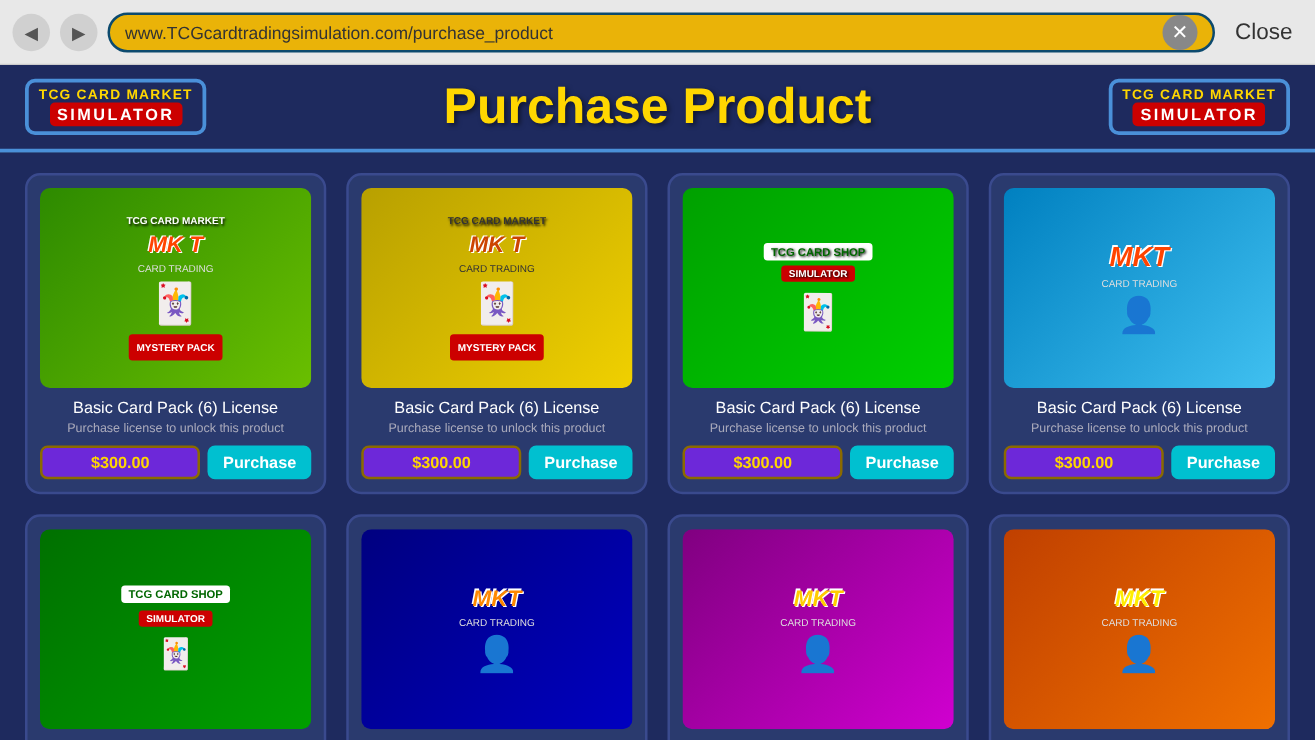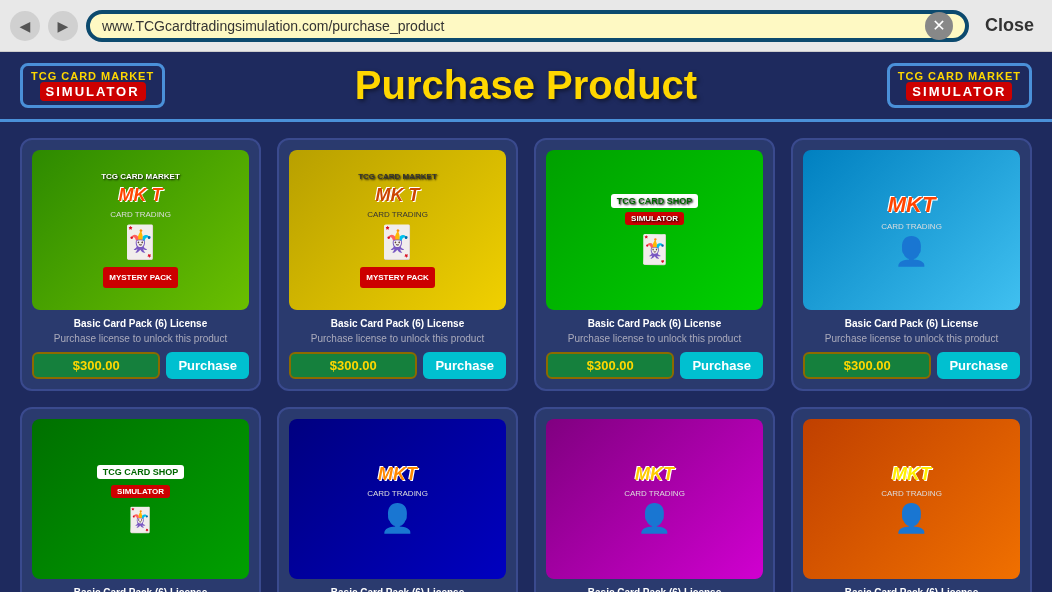--- a/index.html
+++ b/index.html
@@ -31,22 +31,22 @@
       display: flex;
       align-items: center;
       justify-content: center;
       font-size: 14px;
       color: #555;
     }
     .url-bar {
       flex: 1;
       height: 32px;
       border-radius: 16px;
-      border: 4px solid #0c4a6e;
-      background: #fef9c3;
+      border: 2px solid #0c4a6e;
+      background: #eab308;
       padding: 0 12px;
       font-size: 14px;
       color: #333;
       display: flex;
       align-items: center;
     }
     .url-text {
       flex: 1;
     }
     .x-btn {
@@ -61,21 +61,21 @@
       font-size: 16px;
       cursor: pointer;
     }
     .close-btn {
       background: none;
       border: none;
       font-size: 18px;
       color: #333;
       cursor: pointer;
       padding: 0 8px;
-      font-weight: bold;
+      font-weight: normal;
     }
 
     
     .header {
       background: #1e2a5e;
       display: flex;
       align-items: center;
       justify-content: space-between;
       padding: 8px 20px;
       height: 70px;
@@ -220,40 +220,40 @@
       background: linear-gradient(135deg, #c04000, #f07000);
       width: 100%;
       height: 100%;
       display: flex;
       align-items: center;
       justify-content: center;
       border-radius: 6px;
     }
 
     .product-name {
-      font-size: 10px;
-      font-weight: bold;
+      font-size: 13px;
+      font-weight: normal;
       color: white;
       text-align: right;
       margin-bottom: 4px;
     }
     .product-desc {
       font-size: 10px;
       color: #aab;
       text-align: left;
       margin-bottom: 8px;
     }
     .product-footer {
       display: flex;
       align-items: center;
       gap: 6px;
       width: 100%;
     }
     .price-tag {
-      background: #15803d;
+      background: #6d28d9;
       border: 2px solid #8b6a00;
       border-radius: 6px;
       padding: 4px 10px;
       color: #ffd700;
       font-weight: bold;
       font-size: 13px;
       flex: 1;
       text-align: center;
     }
     .purchase-btn {

